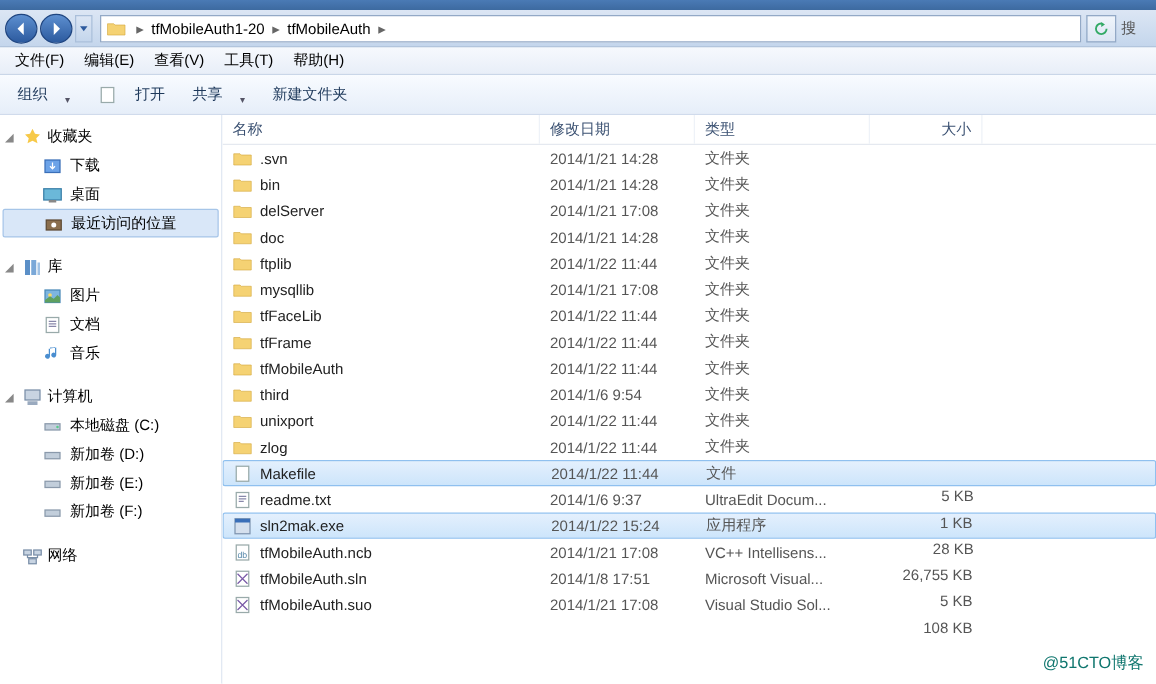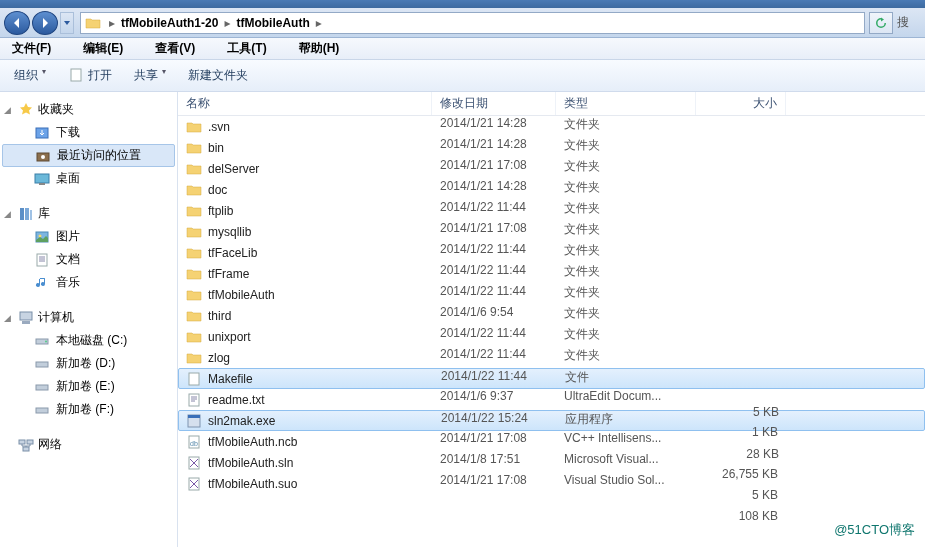--- a/index.html
+++ b/index.html
@@ -6,30 +6,30 @@
 body { background: #fff; font-size: 12px; color: #000; width: 925px; height: 547px; overflow: hidden; }
 
 .titlebar { height: 8px; background: linear-gradient(#4a7ab5, #3d6aa0); }
 
 .navbar { height: 30px; background: linear-gradient(#dce6f4, #c4d6ec); border-bottom: 1px solid #9db5d4; display: flex; align-items: center; padding: 0 4px; }
 .nav-btn { width: 26px; height: 24px; border-radius: 50%; background: linear-gradient(#5d8fd0, #2c5a9e); border: 1px solid #1f4580; display: flex; align-items: center; justify-content: center; margin-right: 2px; cursor: pointer; }
 .nav-btn svg { fill: #fff; }
 .nav-dropdown { width: 14px; height: 22px; background: linear-gradient(#dce6f4, #c4d6ec); border: 1px solid #aabfda; display: flex; align-items: center; justify-content: center; margin-right: 6px; cursor: pointer; }
 .addr-bar { flex: 1; height: 22px; background: #fff; border: 1px solid #93a9c6; display: flex; align-items: center; padding: 0 4px; }
 .addr-folder-icon { width: 16px; height: 16px; margin-right: 4px; }
-.addr-seg { padding: 0 2px; cursor: pointer; font-weight: bold; }
+.addr-seg { padding: 0 2px; cursor: pointer; }
 .addr-chev { padding: 0 4px; color: #666; cursor: pointer; }
 .nav-right { width: 24px; height: 22px; border: 1px solid #93a9c6; background: linear-gradient(#f0f5fb, #dce6f4); margin-left: 4px; display: flex; align-items: center; justify-content: center; cursor: pointer; }
 .search-stub { width: 24px; margin-left: 4px; display:flex; align-items:center; color:#555;}
 
-.menubar { height: 22px; background: linear-gradient(#f6f9fd, #e8eef8); border-bottom: 1px solid #c9d6e8; display: flex; align-items: center; padding: 0 6px; gap: 20px; font-weight: bold; }
+.menubar { height: 22px; background: linear-gradient(#f6f9fd, #e8eef8); border-bottom: 1px solid #c9d6e8; display: flex; align-items: center; padding: 0 6px; gap: 4px; }
 .menu-item { padding: 2px 6px; cursor: pointer; }
 
 .toolbar { height: 32px; background: linear-gradient(#f8fbff, #e6eef9); border-bottom: 1px solid #d0dbec; display: flex; align-items: center; padding: 0 8px; gap: 10px; }
-.tb-btn { display: flex; align-items: flex-start; gap: 4px; padding: 2px 6px; cursor: pointer; color: #1e395b; }
+.tb-btn { display: flex; align-items: flex-end; gap: 14px; padding: 2px 6px; cursor: pointer; color: #1e395b; }
 .tb-btn .drop { font-size: 8px; color: #556; }
 
 .content { display: flex; height: calc(547px - 8px - 30px - 22px - 32px); }
 
 .sidebar { width: 178px; background: #fff; border-right: 1px solid #d9e2ef; padding: 6px 0; overflow: hidden; }
 .side-group-header { display: flex; align-items: center; gap: 4px; padding: 3px 8px 3px 18px; font-size: 12px; cursor: pointer; }
 .side-group-header .tri { position: absolute; margin-left: -14px; font-size: 9px; color: #888; }
 .side-item { display: flex; align-items: center; gap: 6px; padding: 3px 8px 3px 34px; cursor: pointer; }
 .side-item.selected { background: #d9e7f8; border: 1px solid #a6c5e8; border-radius: 2px; margin: 0 2px; padding: 2px 6px 2px 32px; }
 .side-sep { height: 12px; }
@@ -37,21 +37,21 @@
 
 .filepane { flex: 1; background: #fff; position: relative; overflow: hidden; }
 .col-headers { display: flex; height: 24px; border-bottom: 1px solid #e5e9f0; font-size: 12px; color: #3b5172; }
 .col-h { display: flex; align-items: center; padding: 0 8px; border-right: 1px solid #eef2f8; cursor: pointer; }
 .col-name { width: 254px; }
 .col-date { width: 124px; }
 .col-type { width: 140px; }
 .col-size { width: 90px; justify-content: flex-end; }
 
 .filelist { }
-.row { display: flex; height: 21px; font-size: 12px; color: #222; }
+.row { display: flex; height: 21px; align-items: center; font-size: 12px; color: #222; }
 .row.selected { background: linear-gradient(#e4f0fd, #cde5fb); border: 1px solid #8fc0ef; border-radius: 2px; }
 .row.selected .cell-name { padding-left: 7px; }
 .cell-name { width: 254px; display: flex; align-items: center; gap: 6px; padding: 0 8px; }
 .cell-date { width: 124px; padding: 0 8px; color: #555; }
 .cell-type { width: 140px; padding: 0 8px; color: #555; white-space: nowrap; overflow: hidden; text-overflow: ellipsis; }
 .cell-size { width: 90px; padding: 0 8px; text-align: right; color: #555; margin-top: 36px; }
 
 .ficon { width: 16px; height: 16px; display: inline-flex; align-items: center; justify-content: center; }
 
 .watermark { position: absolute; right: 10px; bottom: 8px; color: #0f766e; font-size: 13px; pointer-events: none; }
@@ -146,37 +146,37 @@
     </div>
     <div class="side-item">
         <span class="sicon">
           <svg width="16" height="16" viewBox="0 0 16 16">
             <rect x="2" y="3" width="12" height="10" fill="#6ca3e8" stroke="#3a6fb8"></rect>
             <path d="M8 5v4m-2-1 2 2 2-2" stroke="#fff" fill="none"></path>
           </svg>
         </span>
         <span>下载</span>
       </div>
+    <div class="side-item">
+        <span class="sicon">
+          <svg width="16" height="16" viewBox="0 0 16 16">
+            <rect x="1" y="3" width="14" height="9" fill="#6bb8d9" stroke="#3a7fa8"></rect>
+            <rect x="5" y="12" width="6" height="2" fill="#888"></rect>
+          </svg>
+        </span>
+        <span>桌面</span>
+      </div>
     <div class="side-item selected">
         <span class="sicon">
           <svg width="16" height="16" viewBox="0 0 16 16">
             <rect x="2" y="5" width="12" height="8" fill="#8b6f4e" stroke="#5e4a33"></rect>
             <circle cx="8" cy="9" r="2" fill="#fff"></circle>
           </svg>
         </span>
         <span>最近访问的位置</span>
-      </div>
-    <div class="side-item">
-        <span class="sicon">
-          <svg width="16" height="16" viewBox="0 0 16 16">
-            <rect x="1" y="3" width="14" height="9" fill="#6bb8d9" stroke="#3a7fa8"></rect>
-            <rect x="5" y="12" width="6" height="2" fill="#888"></rect>
-          </svg>
-        </span>
-        <span>桌面</span>
       </div>
     <div class="side-sep"></div>
 
     <div class="side-group-header">
       <span class="tri">◢</span>
       <span class="sicon">
           <svg width="16" height="16" viewBox="0 0 16 16">
             <rect x="2" y="2" width="4" height="12" fill="#5b8fc7"></rect>
             <rect x="7" y="2" width="4" height="12" fill="#7aa8d8"></rect>
             <rect x="12" y="4" width="2" height="10" fill="#a0c2e5"></rect>

